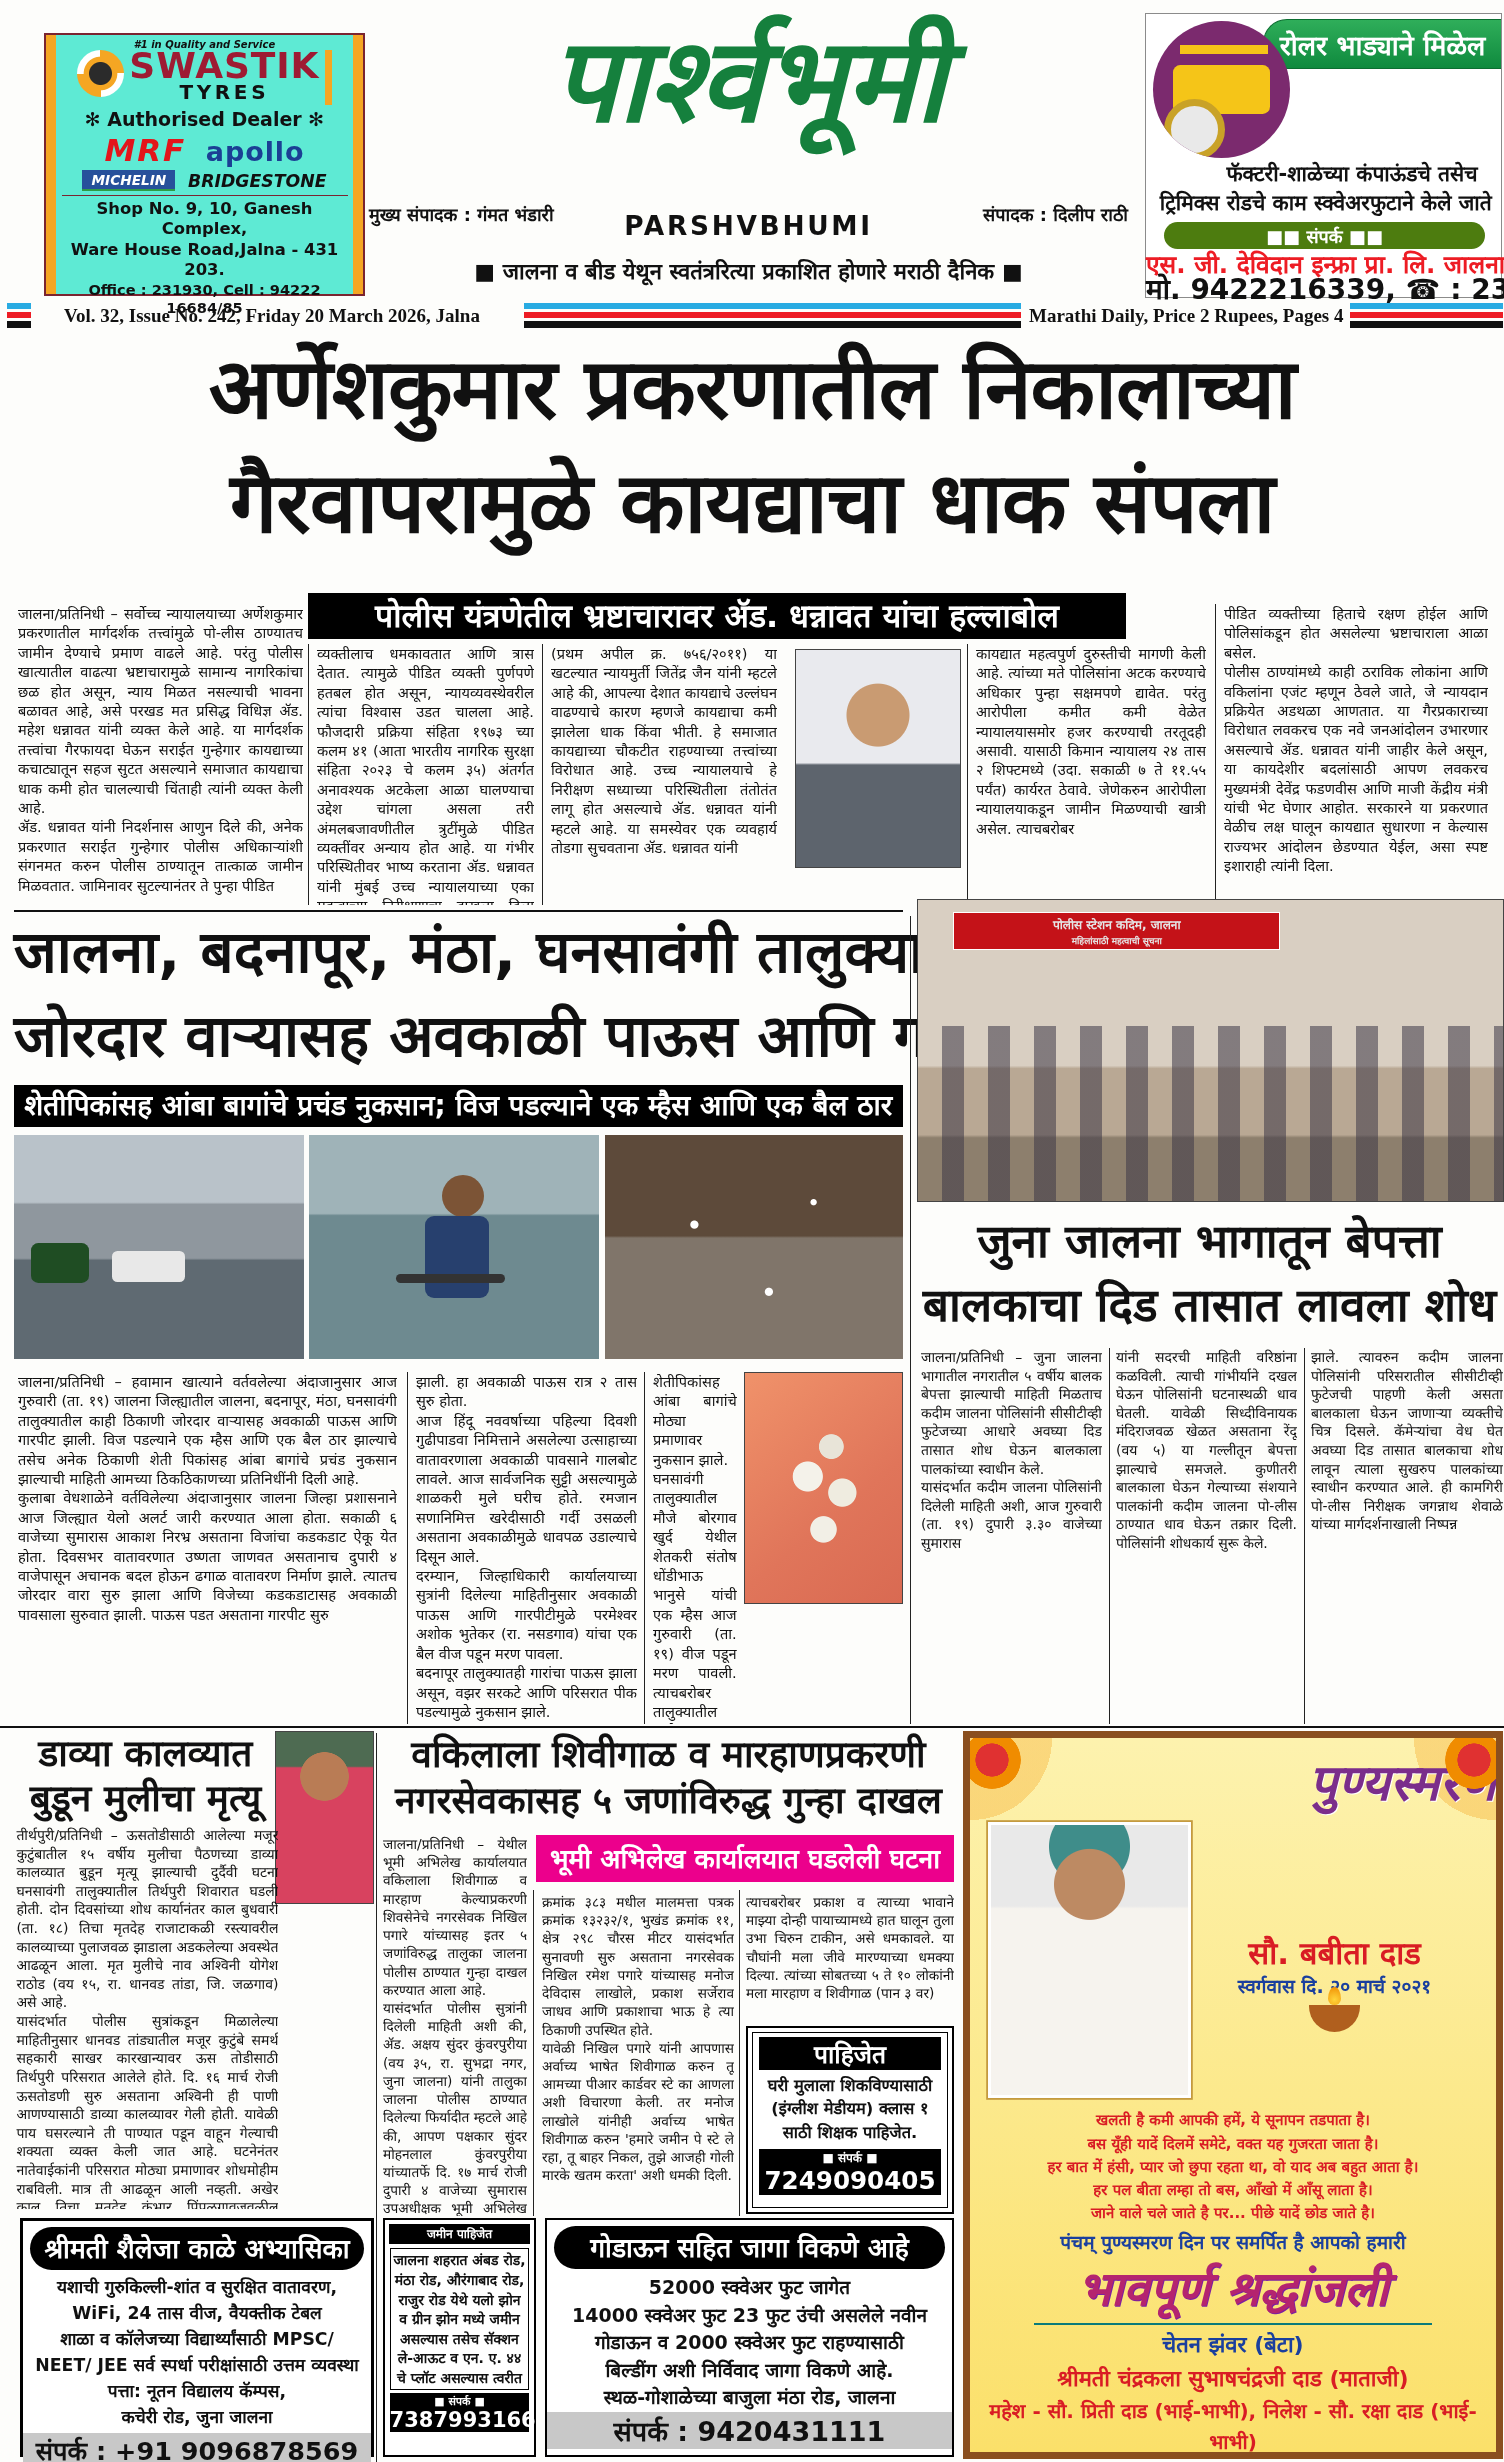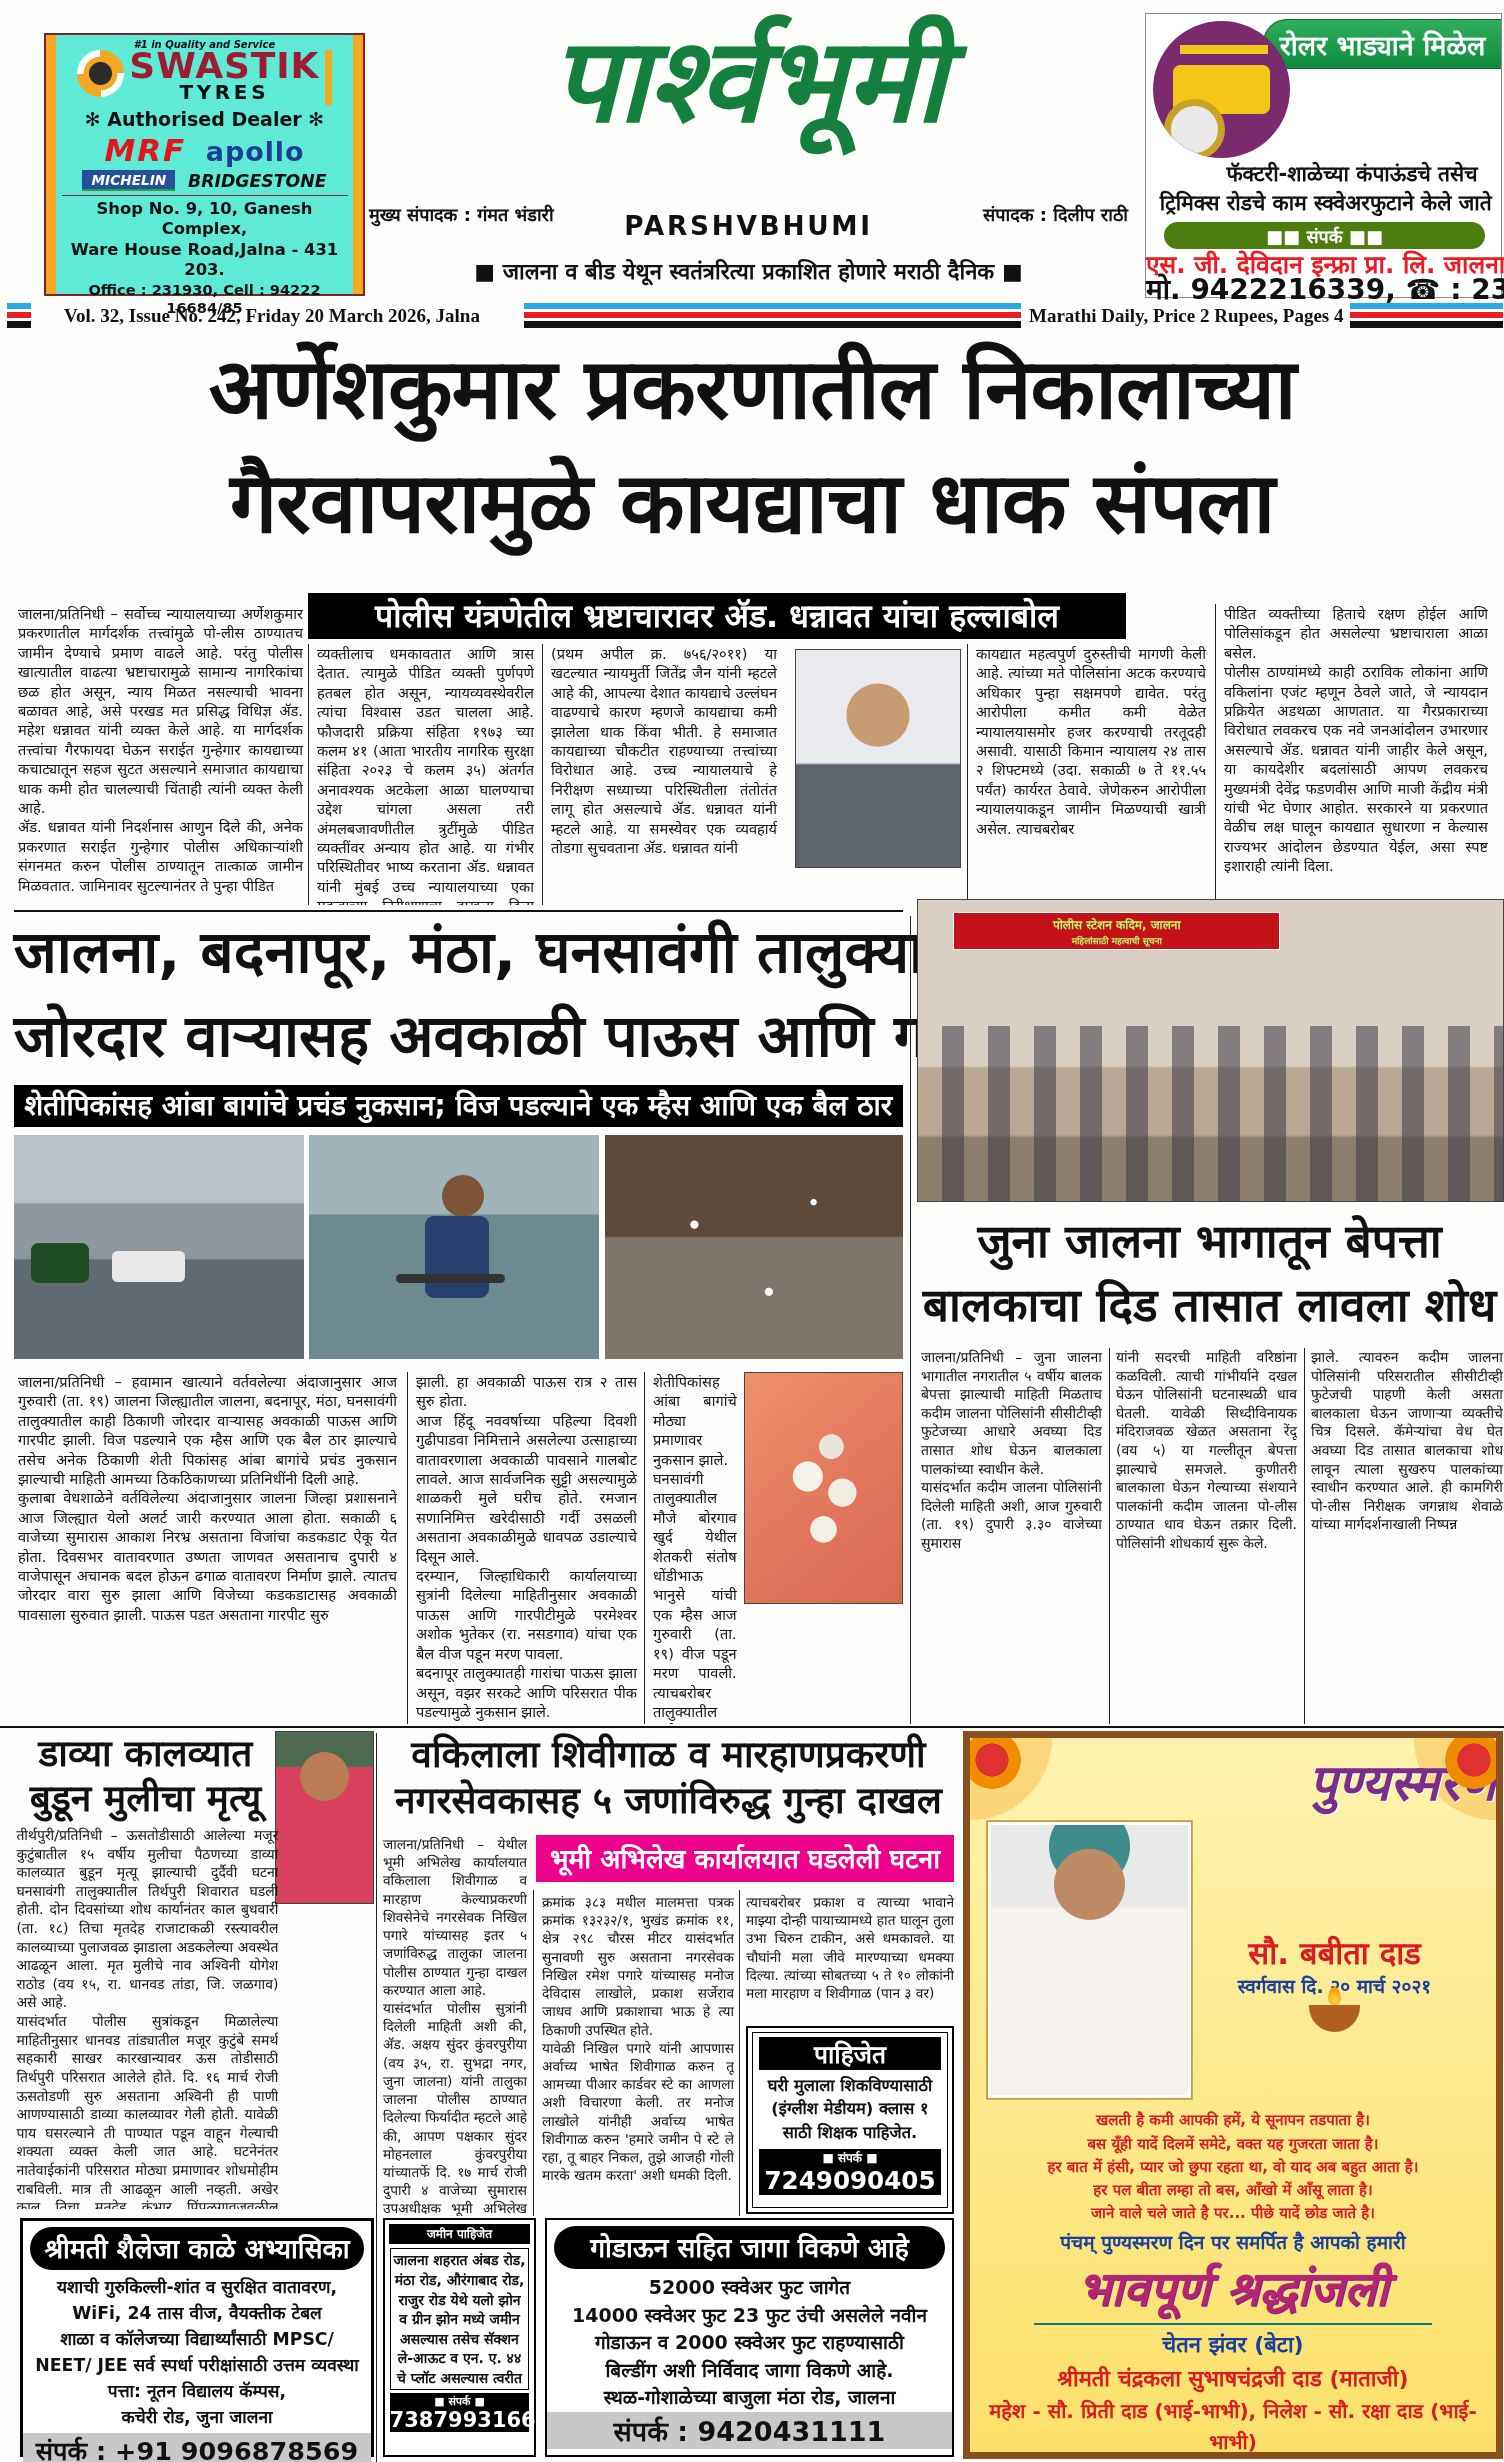--- a/index.html
+++ b/index.html
@@ -57,21 +57,21 @@
   
   .h-huge{font-weight:700;font-size:84px;line-height:1;text-align:center;white-space:nowrap;letter-spacing:-0.9px;}
   .h-big{font-weight:900;font-size:58px;line-height:1;text-align:center;white-space:nowrap;}
   .h-mid{font-weight:900;font-size:46px;line-height:1;text-align:center;white-space:nowrap;}
   .h-small{font-weight:900;font-size:37px;line-height:1;text-align:center;white-space:nowrap;}
   .blackbar{background:#000;color:#fff;font-weight:bold;text-align:center;overflow:hidden;white-space:nowrap;}
   .kicker{background:#ec008c;color:#fff;font-weight:bold;text-align:center;overflow:hidden;}
   
   .ph{background:#bbb;overflow:hidden;}
   .ph-border{border:1.8px solid #444;}
-  .banner-red{position:absolute;left:6%;top:4%;width:55%;background:#c41218;color:#bef264;
+  .banner-red{position:absolute;left:6%;top:4%;width:55%;background:#c41218;color:#e5e5e5;
               font-size:12px;font-weight:bold;text-align:center;padding:2.7px 1.8px;border:1.8px solid #fff;}
   
   .boxad{border:3.6px solid #000;background:#fff;box-sizing:border-box;text-align:center;}
   .boxad .hdr{background:#000;color:#fff;font-weight:bold;}
   .hdr-pill{border-radius:27px;margin:5.5px 7.3px;padding:3.6px 0;}
   .graybar{background:#c8c8c8;font-weight:bold;}
   
   .obit{border:7.3px solid #8a4f1f;background:
         radial-gradient(circle at 0% 0%, rgba(245,166,35,.35) 0 82px, transparent 82px),
         radial-gradient(circle at 100% 0%, rgba(245,166,35,.35) 0 82px, transparent 82px),

